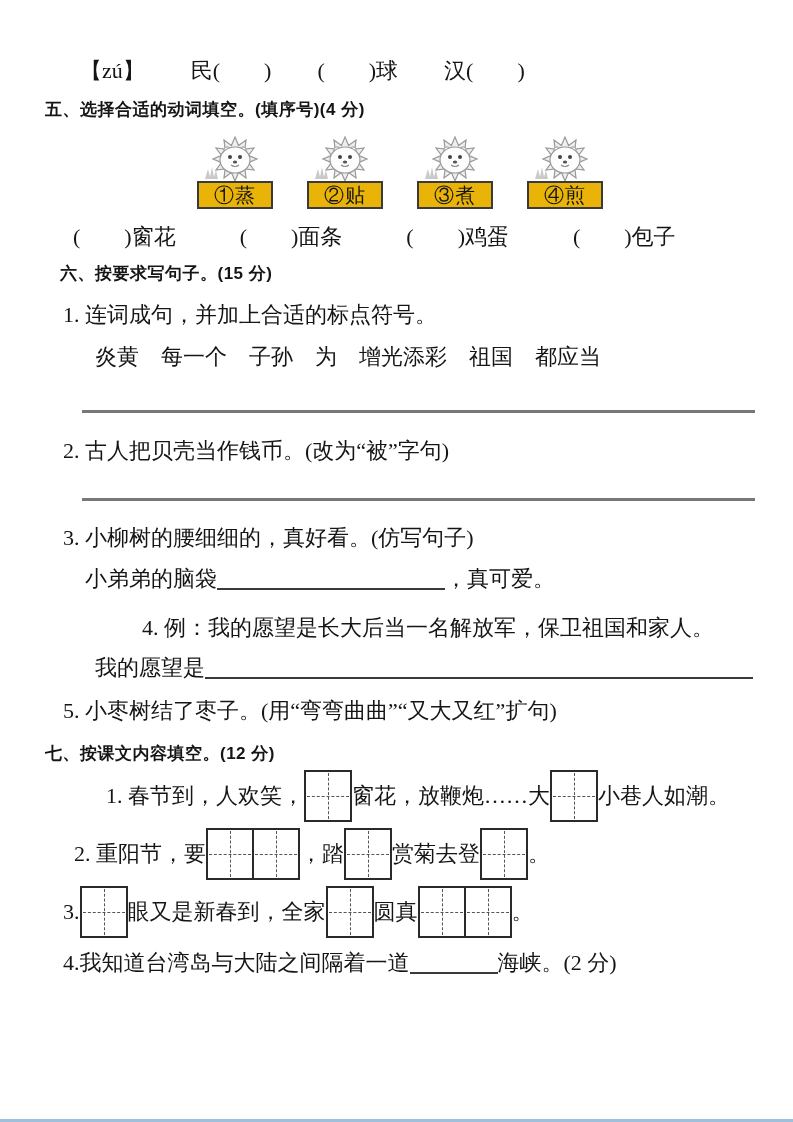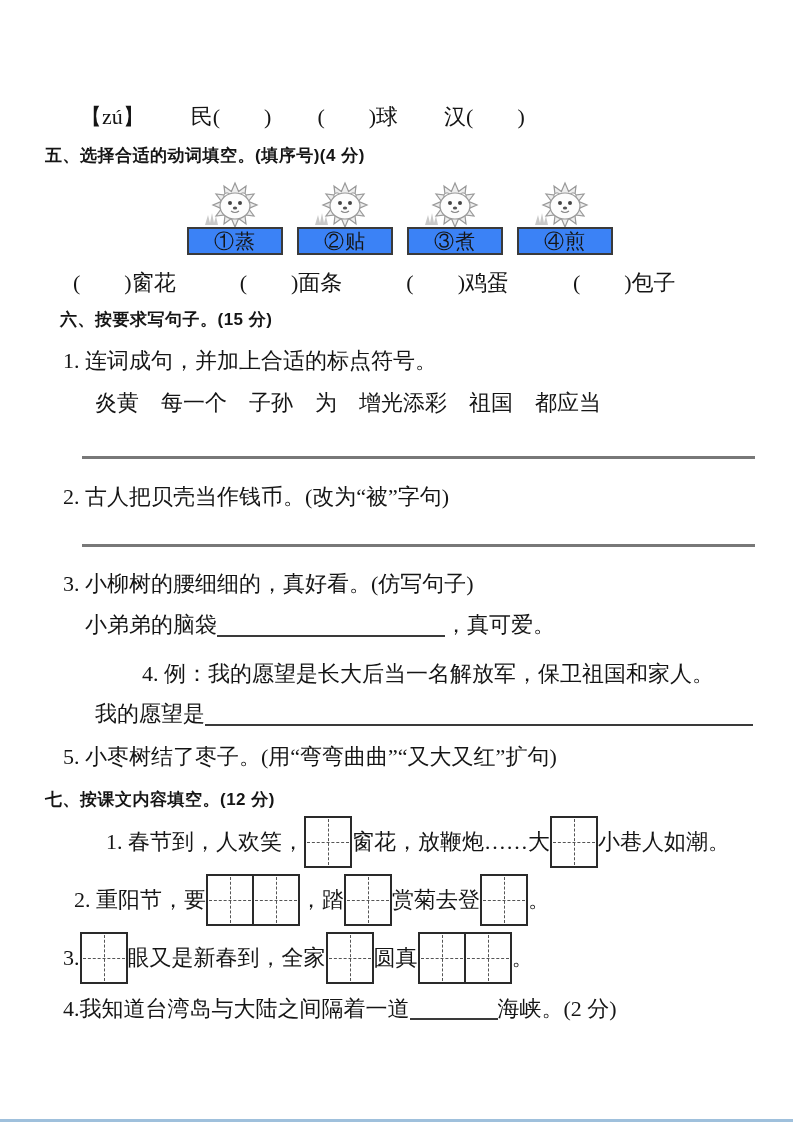--- a/index.html
+++ b/index.html
@@ -2,46 +2,46 @@
 <html><head>
 <meta charset="utf-8">
 <style>
   * { margin:0; padding:0; box-sizing:border-box; }
   html,body { background:#ffffff; }
   body {
     width:793px; height:1122px; position:relative; overflow:hidden;
     font-family:"Liberation Serif","DejaVu Serif",serif;
     color:#151515; font-size:22px; line-height:1.2;
   }
-  .page { width:793px; height:1122px; padding-top:104px; position:relative; }
+  .page { width:793px; height:1122px; padding-top:58px; position:relative; }
   .hei { font-family:"Liberation Sans","DejaVu Sans",sans-serif; font-weight:bold; font-size:17px; letter-spacing:0.5px; }
   .pre { white-space:pre; }
 
   .top-line { margin-left:80px; display:flex; gap:46px; }
   .h5 { margin-top:16px; margin-left:45px; }
 
   .hog-row { margin-top:12px; margin-left:197px; display:flex; gap:34px; }
   .hog-unit { width:76px; display:flex; flex-direction:column; align-items:center; }
   .hog-label {
-    width:96px; height:28px; border:2px solid #3a3a3a; background:#3b82f6;
+    width:76px; height:28px; border:2px solid #3a3a3a; background:#eab308;
     display:flex; align-items:center; justify-content:center;
     font-size:20px; letter-spacing:1px;
   }
   .blank5-row { margin-top:15px; margin-left:73px; display:flex; gap:64px; }
 
   .h6 { margin-top:14px; margin-left:60px; }
   .qtext { margin-left:63px; }
   .q1 { margin-top:17px; }
   .words { margin-top:16px; margin-left:95px; }
   .rule { border-top:3px solid #787878; width:673px; margin-left:82px; }
   .rule1 { margin-top:40px; }
   .q2 { margin-top:25px; }
   .rule2 { margin-top:33px; }
   .q3 { margin-top:24px; }
-  .fill-row { display:flex; align-items:center; }
+  .fill-row { display:flex; align-items:flex-start; }
   .q3fill { margin-top:15px; margin-left:85px; }
   .q4 { margin-top:22px;text-align:center; }
   .q4fill { margin-top:14px; margin-left:95px; }
   .q5 { margin-top:17px; }
   .q5fill { margin-top:17px; margin-left:95px; }
   .uline { display:inline-block; border-bottom:2px solid #3a3a3a; height:24px; }
   .ul-228 { width:228px; }
   .ul-548 { width:548px; }
   .ul-88 { width:88px; }
 

